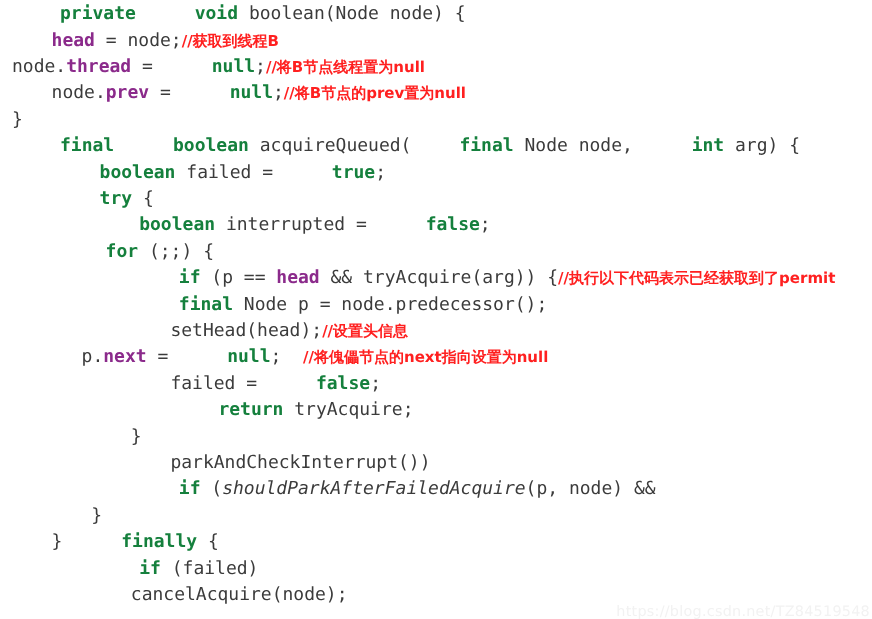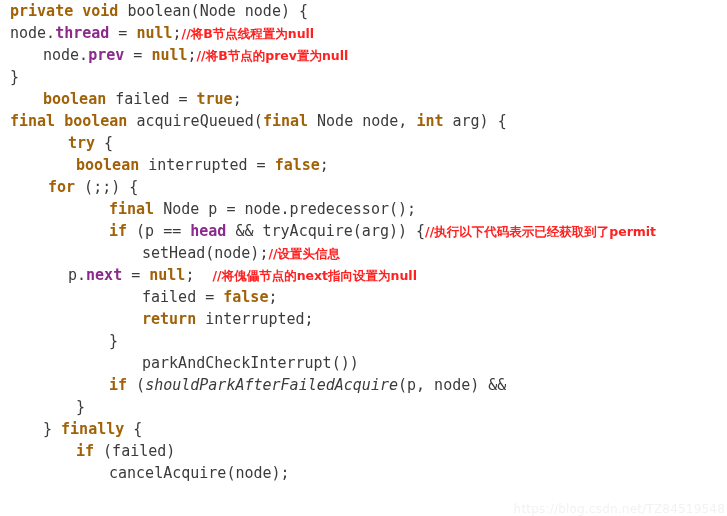--- a/index.html
+++ b/index.html
@@ -26,22 +26,23 @@
   .code-line {
     position: relative;
     height: 22px;
     line-height: 22px;
     font-size: 15px;
     white-space: pre;
     color: #3b3b3b;
     padding-left: 10px;
   }
   .kw {
-    color: #a16207;
+    color: #15803d;
     font-weight: bold;
+    margin-left: 40px;
   }
   .fld {
     color: #8b2a8b;
     font-weight: bold;
   }
   .plain {
     color: #3b3b3b;
   }
   .mth-italic {
     color: #3b3b3b;
@@ -63,34 +64,35 @@
     white-space: nowrap;
     letter-spacing: 0.2px;
   }
 </style>
 </head>
 <body>
 
 <div id="screenshot">
   <div class="code-area" id="code-area">
       <div class="code-line" style="padding-left: 10px;"><span class="kw">private</span><span class="plain"> </span><span class="kw">void</span><span class="plain"> boolean(Node node) {</span></div>
+      <div class="code-line" style="padding-left: 43px;"><span class="fld">head</span><span class="plain"> = node;</span><span class="cmt">//获取到线程B</span></div>
       <div class="code-line" style=""><span class="plain">node.</span><span class="fld">thread</span><span class="plain"> = </span><span class="kw">null</span><span class="plain">;</span><span class="cmt">//将B节点线程置为null</span></div>
       <div class="code-line" style="padding-left: 43px;"><span class="plain">node.</span><span class="fld">prev</span><span class="plain"> = </span><span class="kw">null</span><span class="plain">;</span><span class="cmt">//将B节点的prev置为null</span></div>
       <div class="code-line" style="padding-left: 10px;"><span class="plain">}</span></div>
+      <div class="code-line" style="padding-left: 10px;"><span class="kw">final</span><span class="plain"> </span><span class="kw">boolean</span><span class="plain"> acquireQueued(</span><span class="kw">final</span><span class="plain"> Node node, </span><span class="kw">int</span><span class="plain"> arg) {</span></div>
       <div class="code-line" style="padding-left: 43px;"><span class="kw">boolean</span><span class="plain"> failed = </span><span class="kw">true</span><span class="plain">;</span></div>
-      <div class="code-line" style="padding-left: 10px;"><span class="kw">final</span><span class="plain"> </span><span class="kw">boolean</span><span class="plain"> acquireQueued(</span><span class="kw">final</span><span class="plain"> Node node, </span><span class="kw">int</span><span class="plain"> arg) {</span></div>
-      <div class="code-line" style="padding-left: 68px;"><span class="kw">try</span><span class="plain"> {</span></div>
+      <div class="code-line" style="padding-left: 43px;"><span class="kw">try</span><span class="plain"> {</span></div>
       <div class="code-line" style="padding-left: 76px;"><span class="kw">boolean</span><span class="plain"> interrupted = </span><span class="kw">false</span><span class="plain">;</span></div>
       <div class="code-line" style="padding-left: 48px;"><span class="kw">for</span><span class="plain"> (;;) {</span></div>
+      <div class="code-line" style="padding-left: 109px;"><span class="kw">if</span><span class="plain"> (p == </span><span class="fld">head</span><span class="plain"> &amp;&amp; tryAcquire(arg)) {</span><span class="cmt">//执行以下代码表示已经获取到了permit</span></div>
       <div class="code-line" style="padding-left: 109px;"><span class="kw">final</span><span class="plain"> Node p = node.predecessor();</span></div>
-      <div class="code-line" style="padding-left: 109px;"><span class="kw">if</span><span class="plain"> (p == </span><span class="fld">head</span><span class="plain"> &amp;&amp; tryAcquire(arg)) {</span><span class="cmt">//执行以下代码表示已经获取到了permit</span></div>
-      <div class="code-line" style="padding-left: 142px;"><span class="plain">setHead(node);</span><span class="cmt">//设置头信息</span></div>
+      <div class="code-line" style="padding-left: 142px;"><span class="plain">setHead(head);</span><span class="cmt">//设置头信息</span></div>
       <div class="code-line" style="padding-left: 68px;"><span class="plain">p.</span><span class="fld">next</span><span class="plain"> = </span><span class="kw">null</span><span class="plain">;  </span><span class="cmt">//将傀儡节点的next指向设置为null</span></div>
       <div class="code-line" style="padding-left: 142px;"><span class="plain">failed = </span><span class="kw">false</span><span class="plain">;</span></div>
-      <div class="code-line" style="padding-left: 142px;"><span class="kw">return</span><span class="plain"> interrupted;</span></div>
+      <div class="code-line" style="padding-left: 142px;"><span class="kw">return</span><span class="plain"> tryAcquire;</span></div>
       <div class="code-line" style="padding-left: 109px;"><span class="plain">}</span></div>
       <div class="code-line" style="padding-left: 142px;"><span class="plain">parkAndCheckInterrupt())</span></div>
       <div class="code-line" style="padding-left: 109px;"><span class="kw">if</span><span class="plain"> (</span><span class="mth-italic">shouldParkAfterFailedAcquire</span><span class="plain">(p, node) &amp;&amp;</span></div>
       <div class="code-line" style="padding-left: 76px;"><span class="plain">}</span></div>
       <div class="code-line" style="padding-left: 43px;"><span class="plain">} </span><span class="kw">finally</span><span class="plain"> {</span></div>
       <div class="code-line" style="padding-left: 76px;"><span class="kw">if</span><span class="plain"> (failed)</span></div>
       <div class="code-line" style="padding-left: 109px;"><span class="plain">cancelAcquire(node);</span></div>
     </div>
   <div class="watermark">https://blog.csdn.net/TZ84519548</div>
 </div>

